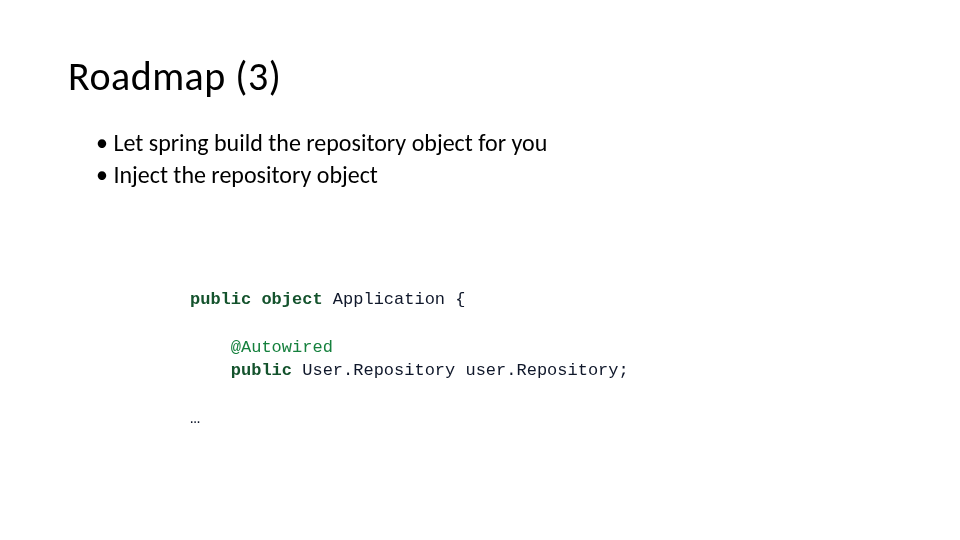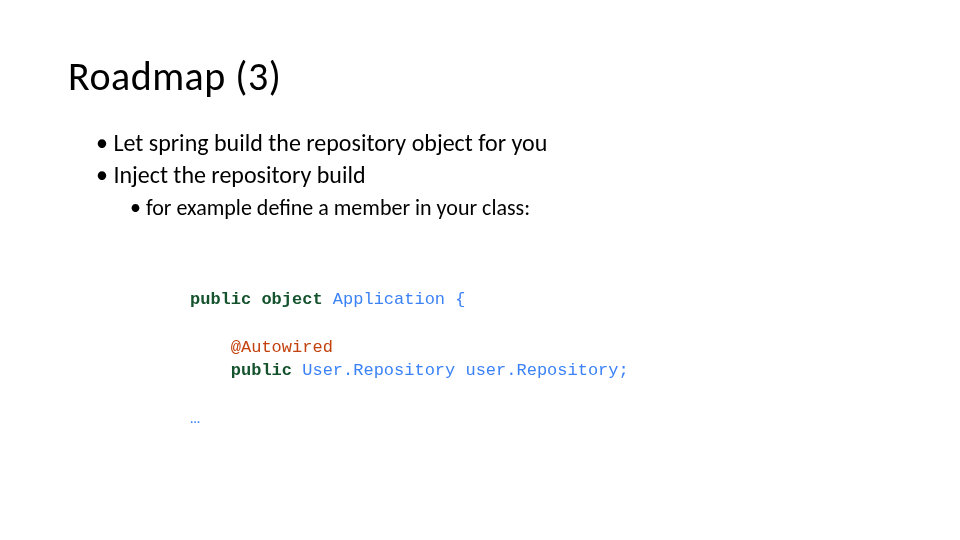--- a/index.html
+++ b/index.html
@@ -46,42 +46,38 @@
   .code {
     position: absolute;
     left: 190px;
     top: 288px;
     font-family: Consolas, "Courier New", monospace;
     font-size: 17px;
     line-height: 1.4;
     white-space: pre;
   }
   .kw { color: #14532d; font-weight: bold; }
-  .ann { color: #c2410c; }
-  .plain { color: #3b82f6; margin-top: 8px; }
+  .ann { color: #15803d; }
+  .plain { color: #0f172a; margin-top: 8px; }
 </style>
 </head>
 <body>
 
 <div class="slide">
 
   <div class="title">Roadmap (3)</div>
 
   <div class="bullets">
     <div class="bl1">
       <span>•</span>
       <span>Let spring build the repository object for you</span>
     </div>
     <div class="bl1">
       <span>•</span>
-      <span>Inject the repository build</span>
-    </div>
-    <div class="bl2">
-      <span>•</span>
-      <span>for example define a member in your class:</span>
+      <span>Inject the repository object</span>
     </div>
   </div>
 
   <div class="code"><span class="kw">public</span> <span class="kw">object</span> <span class="plain">Application {</span>
 
     <span class="ann">@Autowired</span>
     <span class="kw">public</span> <span class="plain">User.Repository </span><span class="plain">user.Repository</span><span class="plain">;</span>
 
 <span class="plain">…</span></div>
 

